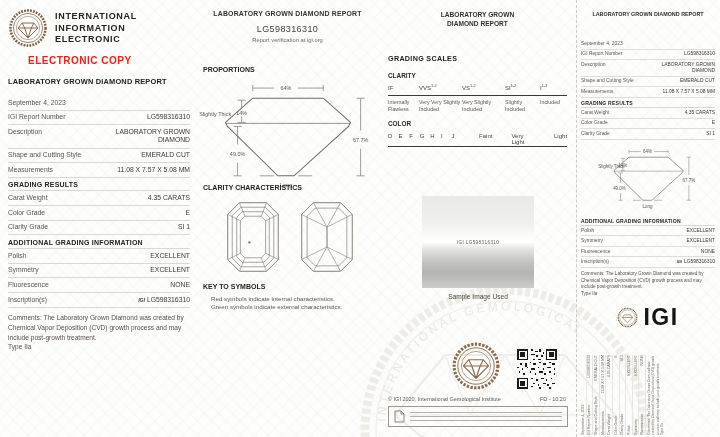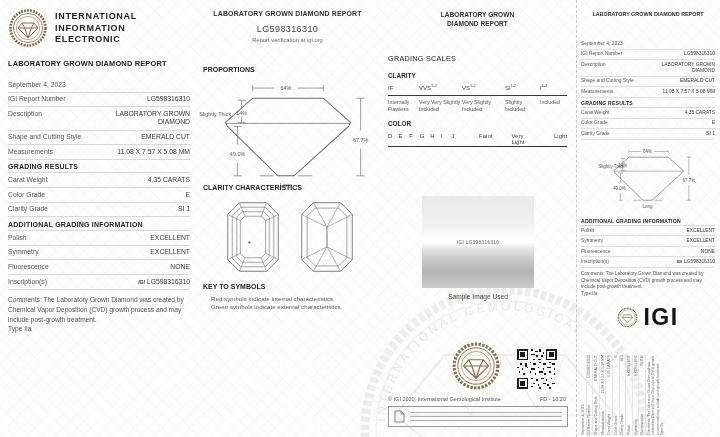--- a/index.html
+++ b/index.html
@@ -47,21 +47,21 @@
   .key-hd { position:absolute; top:283px; left:8px; font-size:7px; font-weight:bold; color:#262420; }
   .key-l1 { position:absolute; top:295px; left:16px; font-size:6.2px; color:#5c5852; }
   .key-l2 { position:absolute; top:303px; left:16px; font-size:6.2px; color:#5c5852; }
   .website { position:absolute; top:408px; left:0; width:100%; text-align:center;
              font-size:7.8px; font-weight:bold; color:#1d1b17; letter-spacing:.3px; }
 
   
   .scales-panel { position:absolute; left:385px; top:0; width:185px; height:437px; }
   .s-title { position:absolute; top:11px; left:0; width:100%; text-align:center;
              font-size:6.6px; font-weight:bold; color:#35322c; line-height:1.35; }
-  .gs-hd { position:absolute; top:54px; left:3px; font-size:7.2px; font-weight:normal; color:#262420; letter-spacing:.3px; }
+  .gs-hd { position:absolute; top:54px; left:3px; font-size:7.2px; font-weight:bold; color:#262420; letter-spacing:.3px; }
   .cl-hd { position:absolute; top:72px; left:3px; font-size:6.4px; font-weight:bold; color:#2b2823; }
   .cgrid { position:absolute; left:3px; width:179px; display:flex; }
   .cg-grades { top:84px; }
   .cg-desc { top:99px; }
   .cg-col { font-size:6px; color:#47433c; }
   .cg-col sup { font-size:3.8px; }
   .cg-col.d { font-size:5.3px; color:#5f5a53; line-height:1.25; }
   .w1{width:31px;} .w2{width:43px;} .w3{width:43px;} .w4{width:35px;} .w5{width:27px;}
   .thickline { position:absolute; left:3px; width:179px; border-top:1.6px solid #3c3933; }
   .tl1 { top:95px; } .tl2 { top:146px; }
@@ -128,20 +128,21 @@
         <circle cx="24" cy="24" r="17.5" fill="none" stroke="#7d5f42" stroke-width="0.9"></circle>
         <circle cx="24" cy="24" r="14" fill="none" stroke="#7d5f42" stroke-width="0.6"></circle>
         <path d="M17 18 L31 18 L36 24 L24 36 L12 24 Z M17 18 L20 24 M31 18 L28 24 M12 24 L36 24 M20 24 L24 36 M28 24 L24 36" fill="none" stroke="#7d5f42" stroke-width="1.1"></path>
       </svg>
       <div class="inst-name">
         <div>INTERNATIONAL</div>
         <div>INFORMATION</div>
         <div>ELECTRONIC</div>
       </div>
     </div>
+    <div class="ecopy">ELECTRONIC COPY</div>
     <div class="rpt-title">LABORATORY GROWN DIAMOND REPORT</div>
 
     <div class="fields">
       <div class="row">
           <span class="lbl">September 4, 2023</span>
         </div>
       <div class="row">
         <span class="lbl">IGI Report Number</span>
         <span class="val">LG598316310</span>
         </div>

